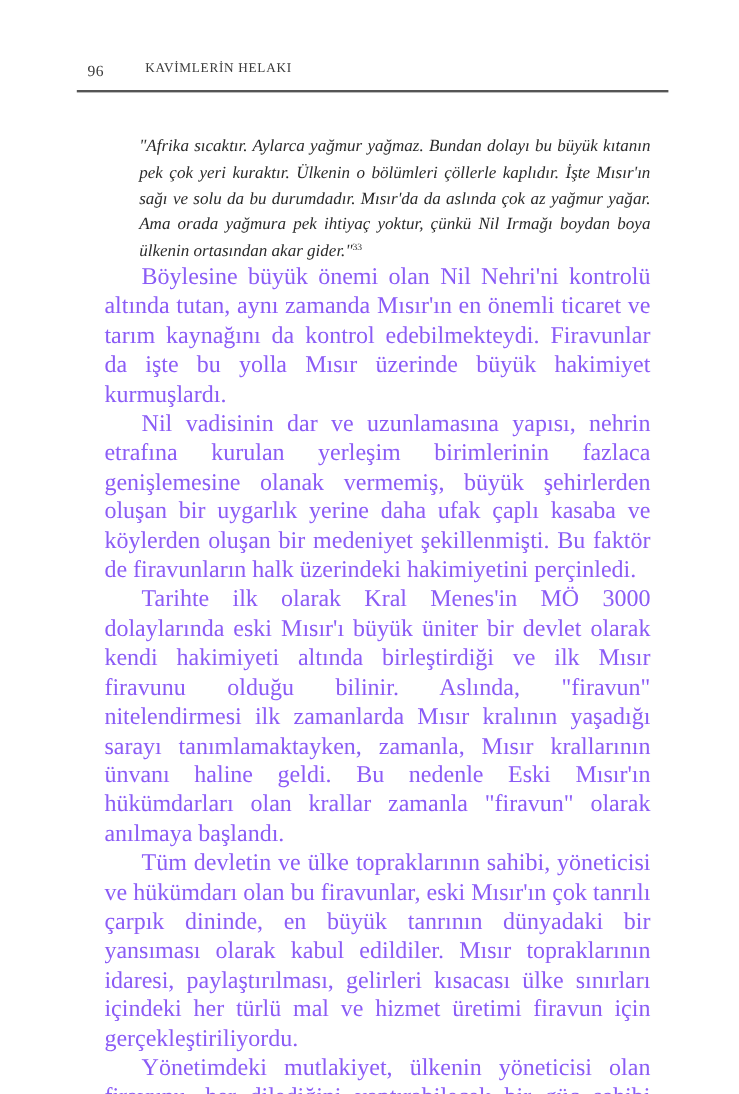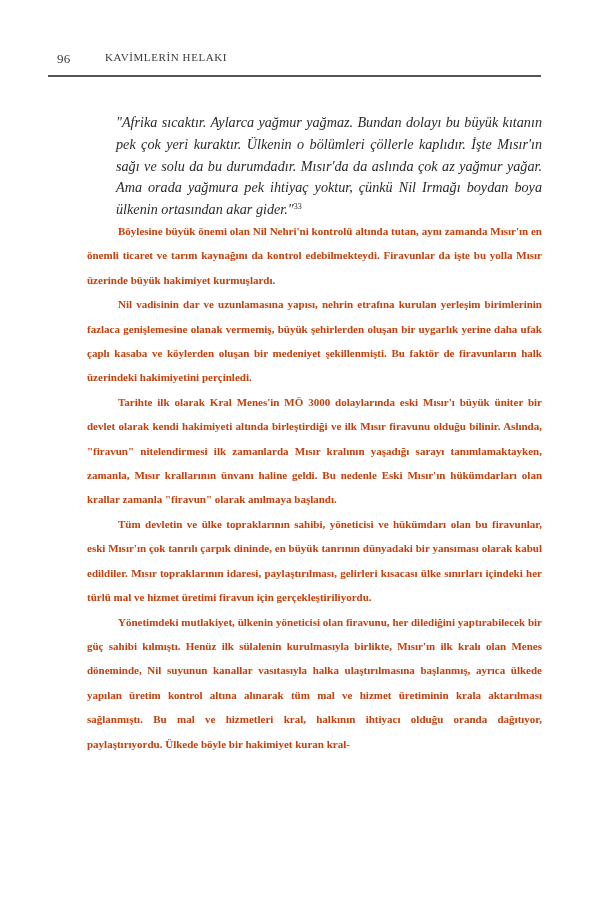--- a/index.html
+++ b/index.html
@@ -10,21 +10,21 @@
     body {
       width: 616px;
       height: 912px;
       position: relative;
       overflow: hidden;
       font-family: "Liberation Serif", "DejaVu Serif", serif;
       color: #1e1e1e;
     }
     .header {
       position: absolute;
-      left: 0;
+      left: 16px;
       top: 0;
       width: 488px;
       height: 80px;
     }
     .page-number {
       position: absolute;
       left: 57px;
       top: 51px;
       font-size: 13px;
       color: #3a3a3a;
@@ -65,26 +65,25 @@
       line-height: 0;
     }
     .body-text {
       position: absolute;
       left: 87px;
       top: 219px;
       width: 455px;
     }
     .para {
       margin: 0;
-      font-size: 11px;
+      font-size: 20px;
       line-height: 24.4px;
       text-indent: 31px;
       text-align: justify;
-      color: #c2410c;
-      font-weight: bold;
+      color: #8b5cf6;
     }
   </style>
 </head>
 <body>
 
 <div class="header">
   <span class="page-number">96</span>
   <span class="running-title">KAVİMLERİN HELAKI</span>
   <div class="rule"></div>
 </div>

